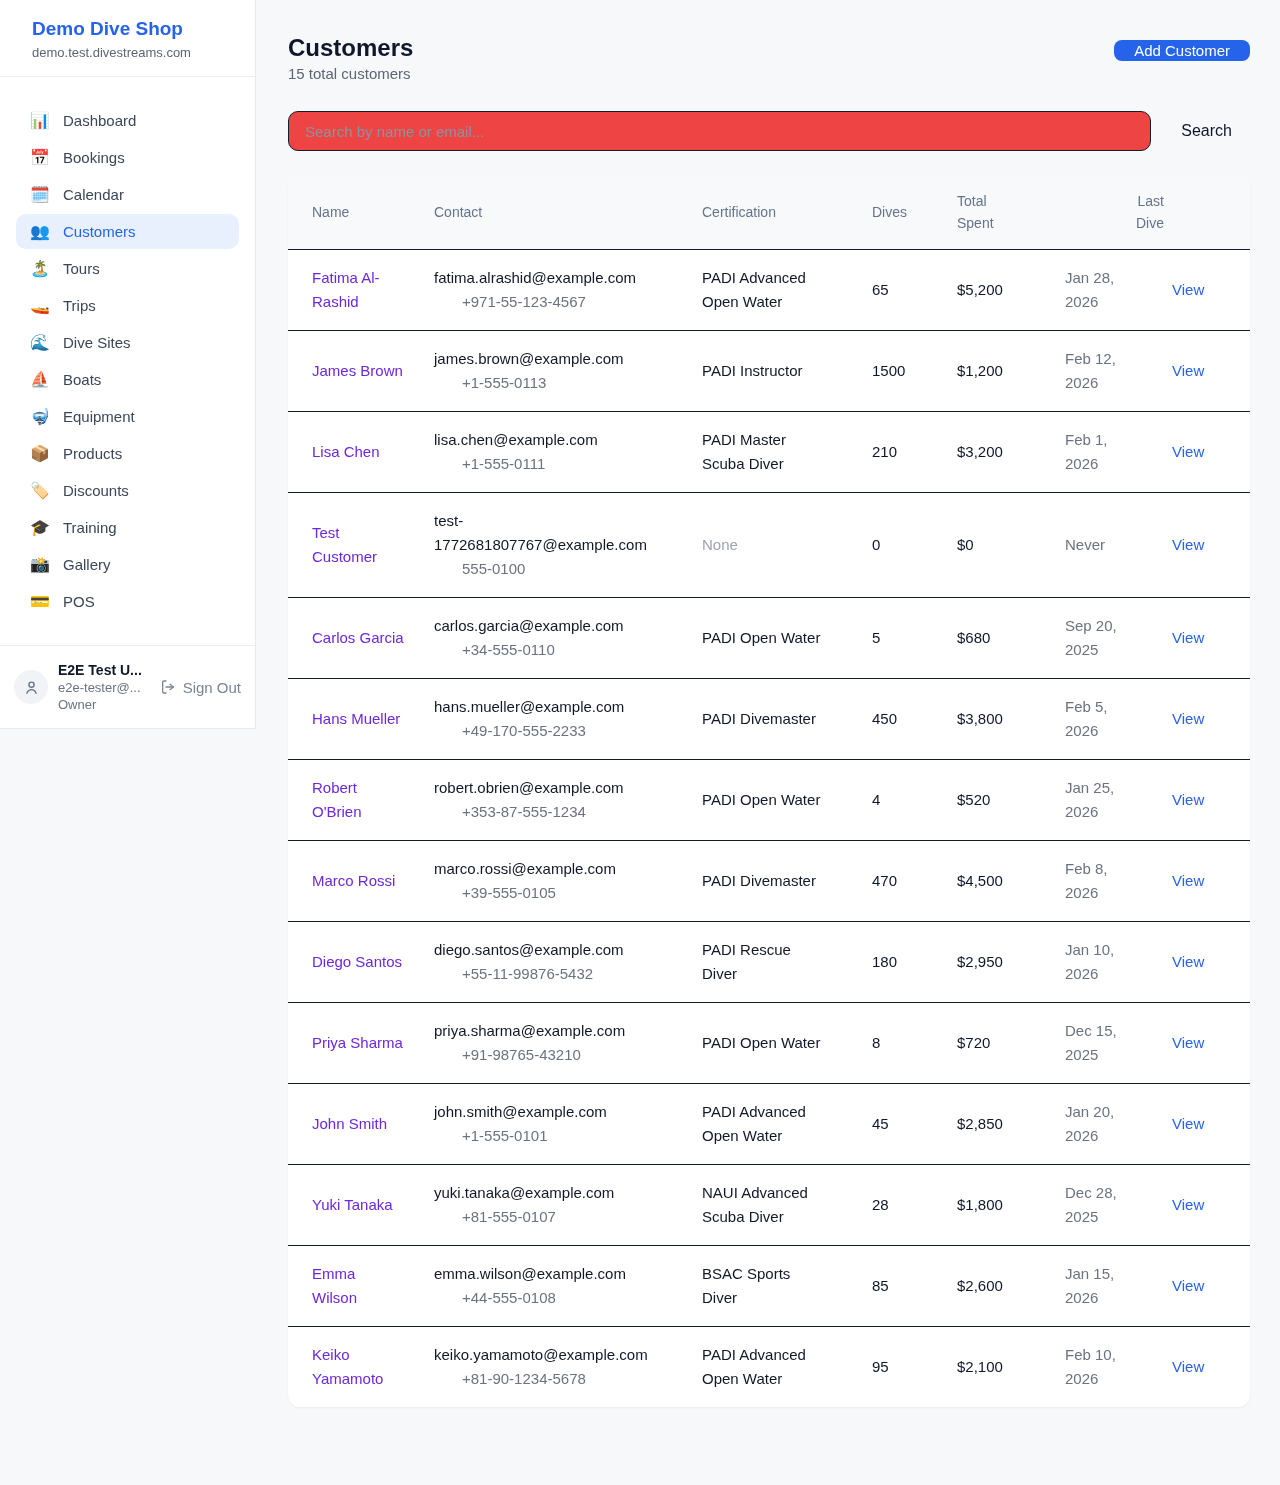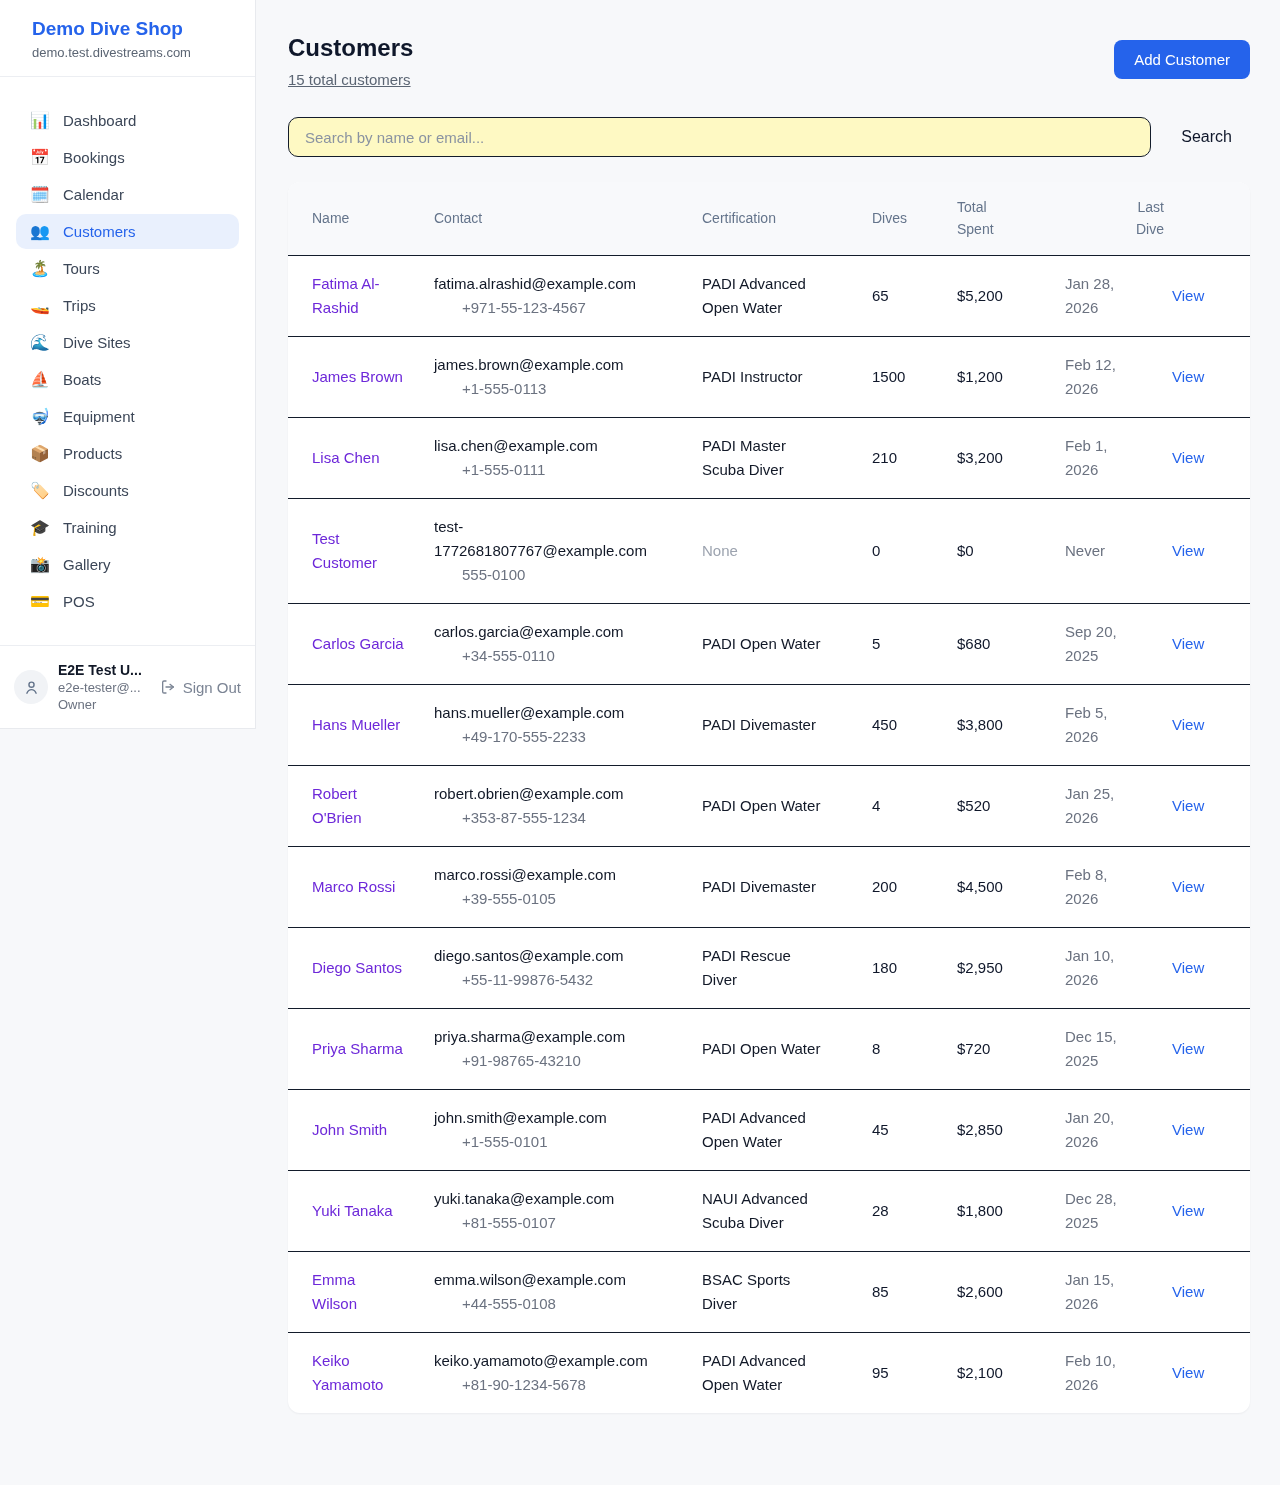--- a/index.html
+++ b/index.html
@@ -52,32 +52,32 @@
     display:flex; align-items:center; gap:7px;
     background:none; border:none; cursor:pointer;
     font-family:inherit; font-size:15px; color:#7b8494;
     white-space:nowrap;
   }
   .signout-btn svg { width:16px; height:16px; }
   
   .main { flex:1; padding:34px 30px 23px 32px; min-width:0; }
   .page-header { display:flex; align-items:flex-start; justify-content:space-between; }
   .page-title { font-size:24px; font-weight:700; color:#0f172a; }
-  .page-subtitle { font-size:15px; color:#5b6573; margin-top:9px;text-decoration:underline; }
+  .page-subtitle { font-size:15px; color:#5b6573; margin-top:3px; }
   .add-btn {
     background:#2563eb; color:#ffffff; border:none; cursor:pointer;
     font-family:inherit; font-size:15px; font-weight:500;
-    padding:11px 20px; border-radius:8px; margin-top:6px;text-align:right;
+    padding:2px 20px; border-radius:8px; margin-top:6px;text-align:right;
   }
   .search-row { display:flex; align-items:center; margin-top:29px; }
   .search-input {
     flex:1; height:40px;
     border:1.5px solid #131c2b; border-radius:10px;
     padding:0 16px; font-family:inherit; font-size:15px; color:#0f172a;
-    background:#fef9c3; outline:none;
+    background:#ef4444; outline:none;
   }
   .search-input::placeholder { color:#8a93a1; }
   .search-btn {
     background:none; border:none; cursor:pointer;
     font-family:Liberation Sans, sans-serif; font-size:16px; color:#0f172a;
     margin:0 18px 0 30px;
   }
   
   .table-card {
     margin-top:25px; background:#ffffff;
@@ -326,21 +326,21 @@
     <td><span class="last-dive">Jan 25, 2026</span></td>
     <td><a href="#" class="view-link">View</a></td>
   </tr>
           <tr>
     <td><a href="#" class="name-link">Marco Rossi</a></td>
     <td>
       <span class="email">marco.rossi@example.com</span>
       <span class="phone">+39-555-0105</span>
     </td>
     <td><span class="cert">PADI Divemaster</span></td>
-    <td><span class="dives">200</span></td>
+    <td><span class="dives">470</span></td>
     <td><span class="spent">$4,500</span></td>
     <td><span class="last-dive">Feb 8, 2026</span></td>
     <td><a href="#" class="view-link">View</a></td>
   </tr>
           <tr>
     <td><a href="#" class="name-link">Diego Santos</a></td>
     <td>
       <span class="email">diego.santos@example.com</span>
       <span class="phone">+55-11-99876-5432</span>
     </td>

